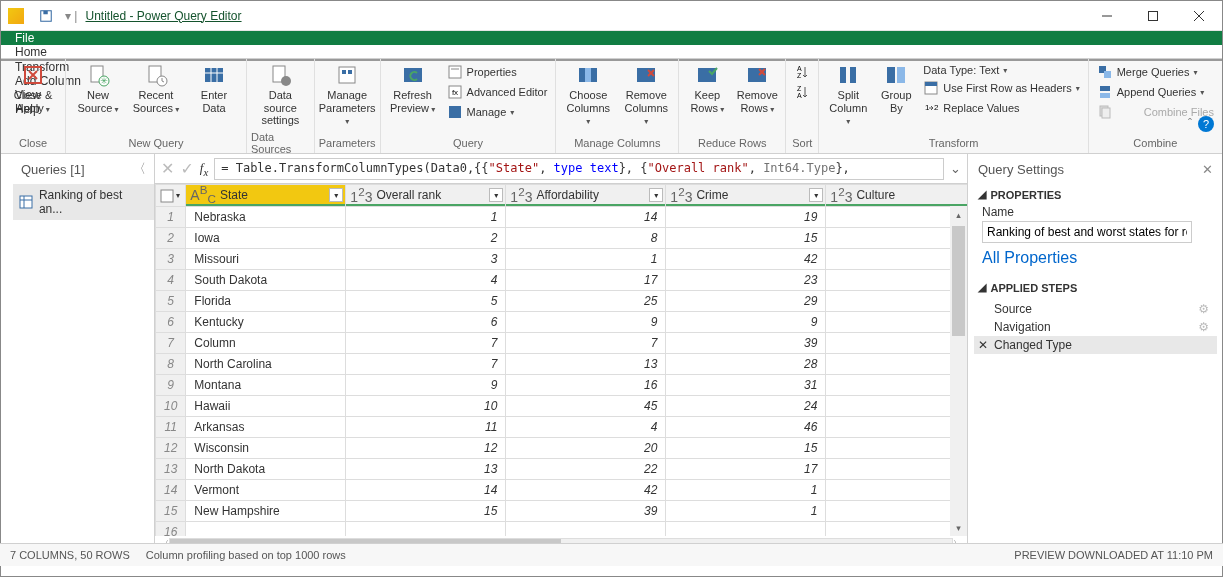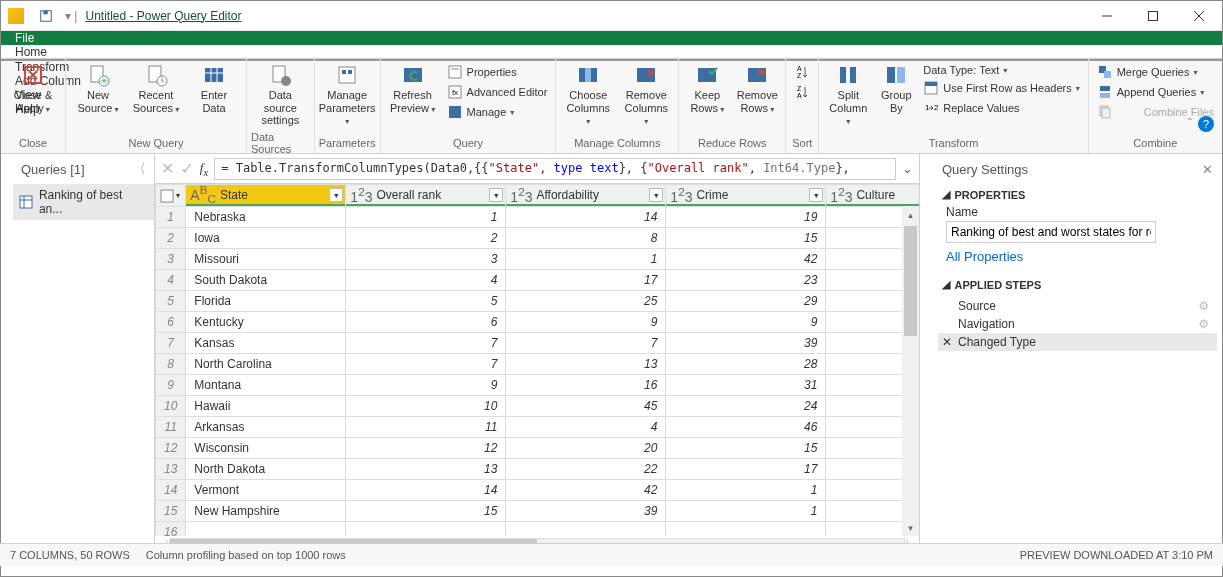--- a/index.html
+++ b/index.html
@@ -48,26 +48,26 @@
 .col-head { display: flex; align-items: center; height: 21px; padding: 0 4px; border-bottom: 2px solid #4aa564; }
 .th-type { font-size: 14px; color: #666; margin-right: 4px; text-align: right; }
 .th-drop { position: absolute; right: 2px; top: 3px; width: 14px; height: 14px; border: 1px solid #bbb; background: #fff; display: flex; align-items: center; justify-content: center; font-size: 8px; }
 .rownum { background: #f0f0f0; text-align: center; color: #888; width: 30px; font-style: italic; }
 .data-table td { padding: 0 8px; }
 .td-text { text-align: left; }
 .td-num { text-align: right; font-style: italic; }
 .hscroll { height: 18px; display:flex; align-items:center; padding:0 4px; }
 .hscroll-track { flex:1; height:14px; background:#f0f0f0; position:relative; border:1px solid #ddd; }
 .hscroll-thumb { position:absolute; left:0; width:50%; top:0; bottom:0; background:#c8c8c8; }
-.settings-pane { width: 303px; display: flex; flex-direction: column; padding-left: 12px; }
+.settings-pane { width: 255px; display: flex; flex-direction: column; }
 .settings-header { height: 30px; display: flex; align-items: center; padding: 0 10px; font-size: 13px; color: #555; }
 .settings-header .closex { margin-left: auto; color: #888; }
 .section-title { font-size: 11px; font-weight: bold; padding: 4px 10px; display: flex; align-items: center; gap: 4px; }
 .name-input { margin: 2px 10px 4px 14px; border: 1px solid #ccc; padding: 3px 4px; font-size: 12px; width: 210px; }
-.link { color: #0066cc; padding: 2px 14px; font-size: 13px; }
+.link { color: #0066cc; padding: 2px 14px; font-size: 16px; }
 .steps { margin: 2px 6px; }
 .step { display: flex; align-items: center; padding: 2px 8px 2px 20px; font-size: 12px; position: relative; }
 .step .gear { margin-left: auto; color: #bbb; }
 .step.selected { background: #e8e8e8; }
 .step .x { position: absolute; left: 4px; }
 .statusbar { position: absolute; bottom: 11px; left: 0; right: 0; height: 23px; background: #f7f7f7; border-top: 1px solid #d0d0d0; display: flex; align-items: center; padding: 0 10px; font-size: 11px; color: #555; gap: 16px; }
 .statusbar .right { margin-left: auto; }
 svg { display: block; }
 .caret::after { content: " ▾"; font-size: 8px; color: #555; }
 .vsb { position:absolute; right:0; top:22px; bottom:0; width:17px; background:#f0f0f0; display:flex; flex-direction:column; align-items:center; justify-content:space-between; }
@@ -523,21 +523,21 @@
             <tr>
               <td class="rownum">6</td>
               <td class="td-text">Kentucky</td>
               <td class="td-num">6</td>
               <td class="td-num">9</td>
               <td class="td-num">9</td>
               <td class="td-num"></td>
             </tr>
             <tr>
               <td class="rownum">7</td>
-              <td class="td-text">Kansas</td>
+              <td class="td-text">Column</td>
               <td class="td-num">7</td>
               <td class="td-num">7</td>
               <td class="td-num">39</td>
               <td class="td-num"></td>
             </tr>
             <tr>
               <td class="rownum">8</td>
               <td class="td-text">North Carolina</td>
               <td class="td-num">7</td>
               <td class="td-num">13</td>
@@ -654,14 +654,14 @@
           <span class="x">✕</span>
           <span>Changed Type</span>
         </div>
     </div>
   </div>
 </div>
 
 <div class="statusbar">
   <span>7 COLUMNS, 50 ROWS</span>
   <span>Column profiling based on top 1000 rows</span>
-  <span class="right">PREVIEW DOWNLOADED AT 3:10 PM</span>
+  <span class="right">PREVIEW DOWNLOADED AT 11:10 PM</span>
 </div>
 
 </body></html>

